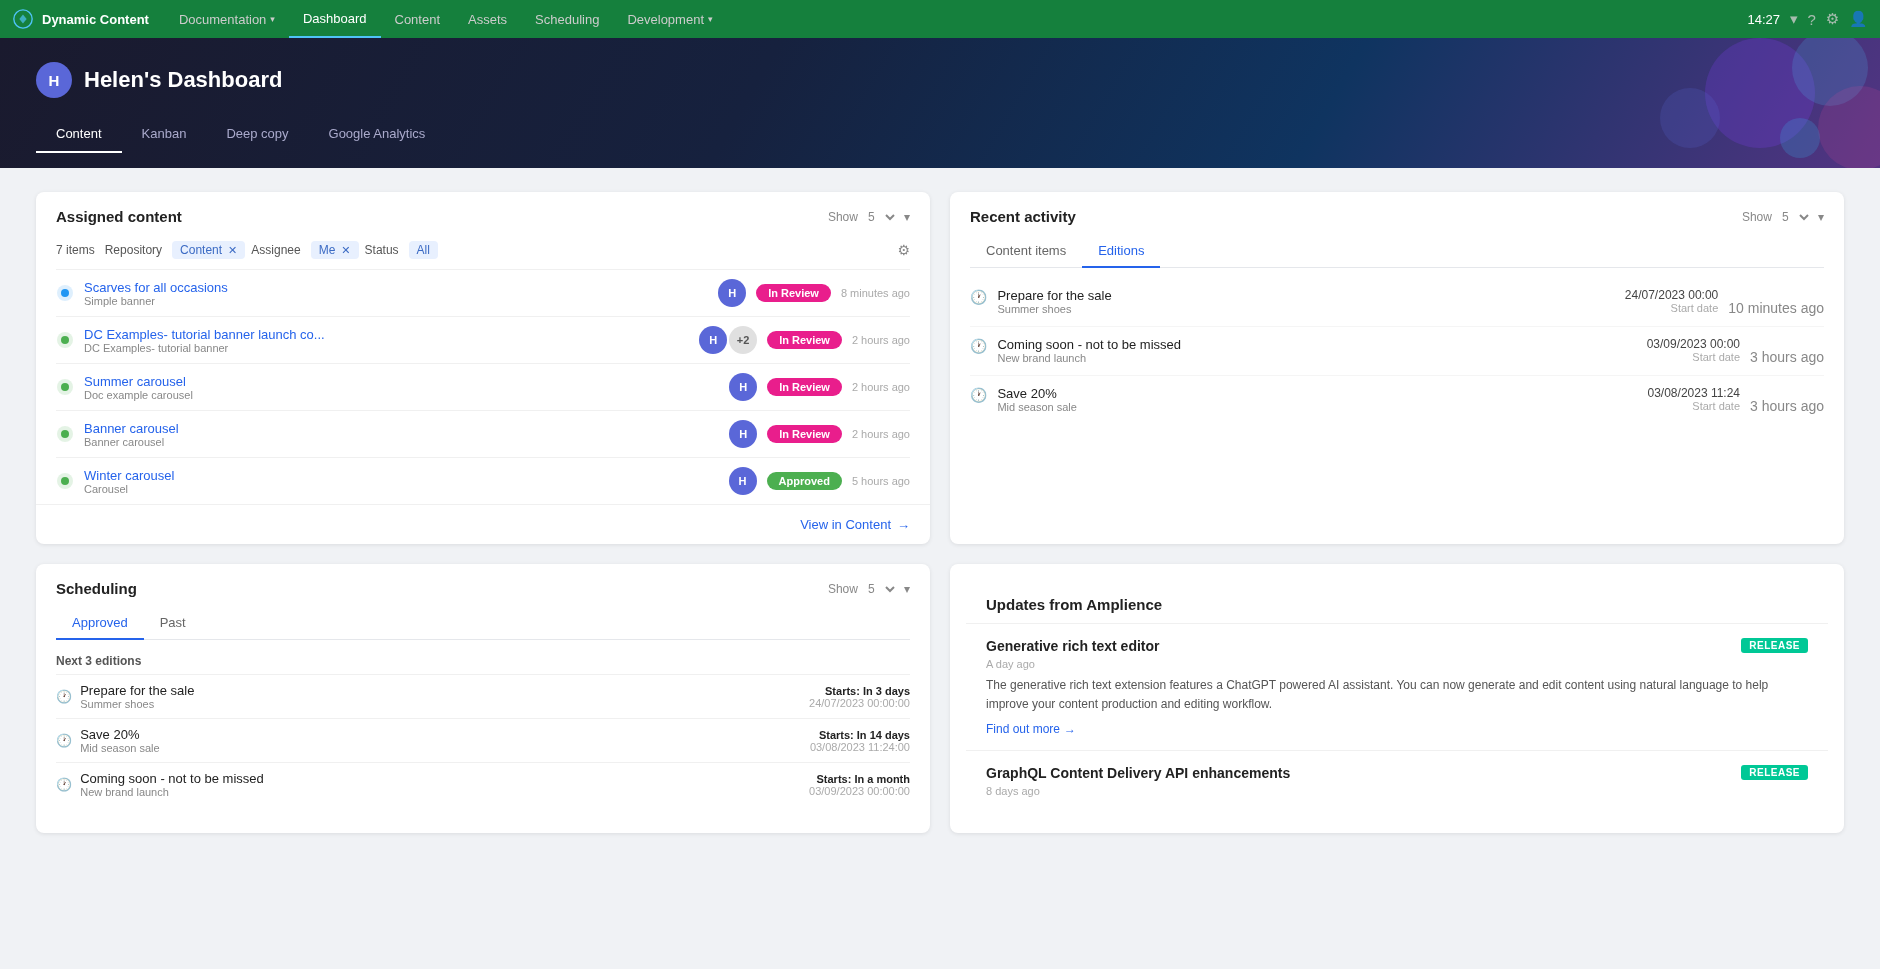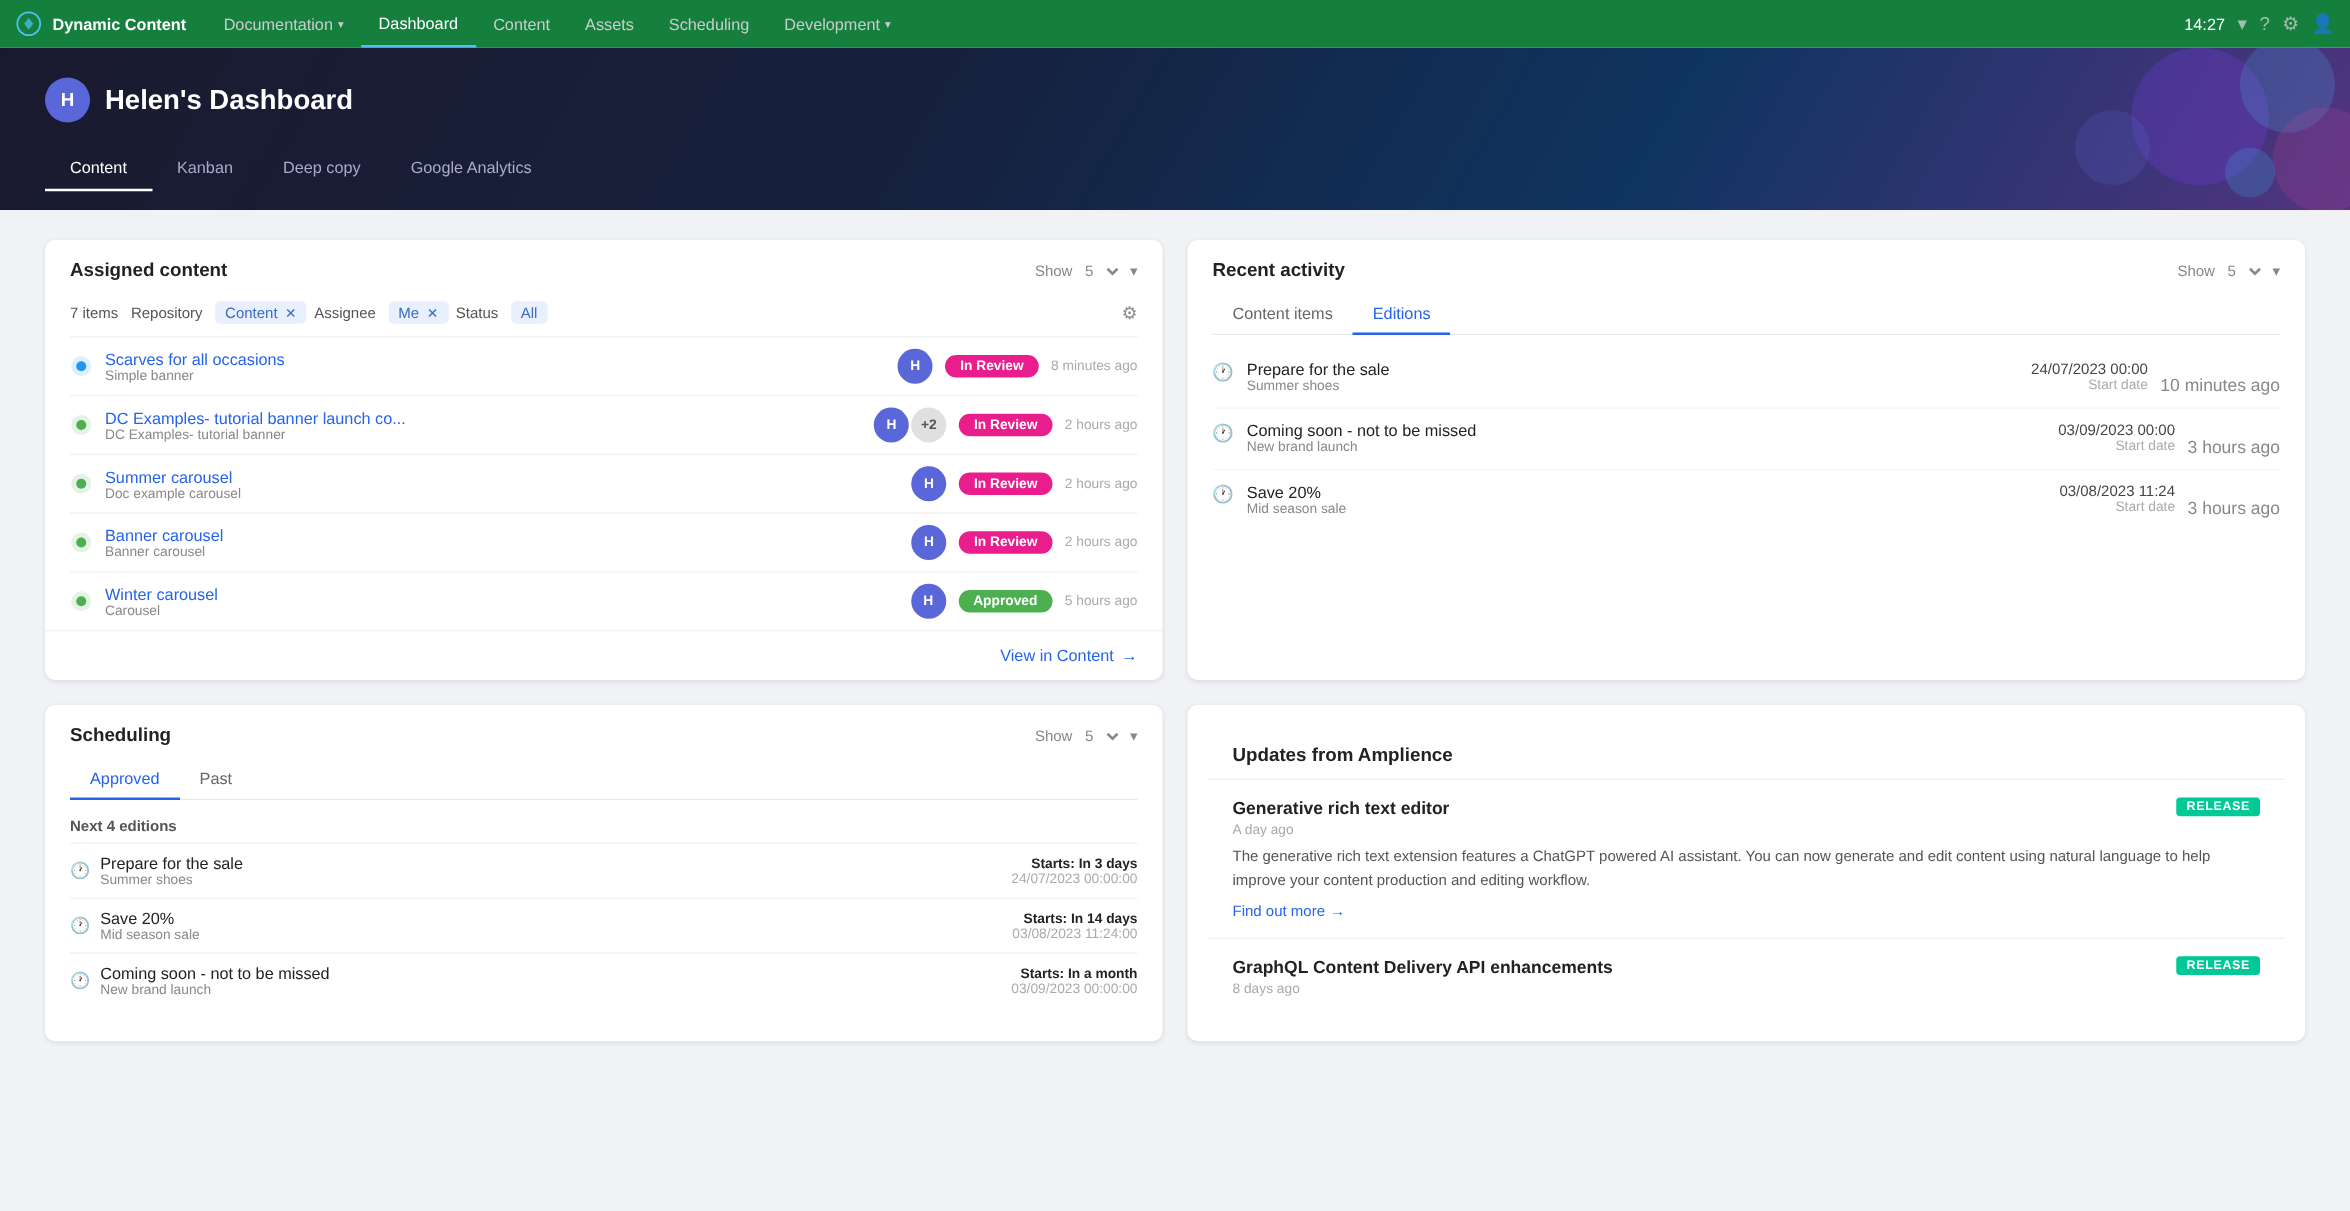--- a/index.html
+++ b/index.html
@@ -450,21 +450,21 @@
     <div class="sched-tabs">
       <div class="sched-tab active">
         <span>Approved</span>
       </div>
       <div class="sched-tab">
         <span>Past</span>
       </div>
     </div>
 
     <div class="sched-list">
-      <div class="sched-section-label">Next 4 editions</div>
+      <div class="sched-section-label">Next 3 editions</div>
 
       <div class="sched-row">
         <span class="sched-clock">🕐</span>
         <div class="sched-info">
           <div class="sched-name">Prepare for the sale</div>
           <div class="sched-sub">Summer shoes</div>
         </div>
         <div class="sched-right">
           <div class="sched-starts">
             <span>Starts:</span>

